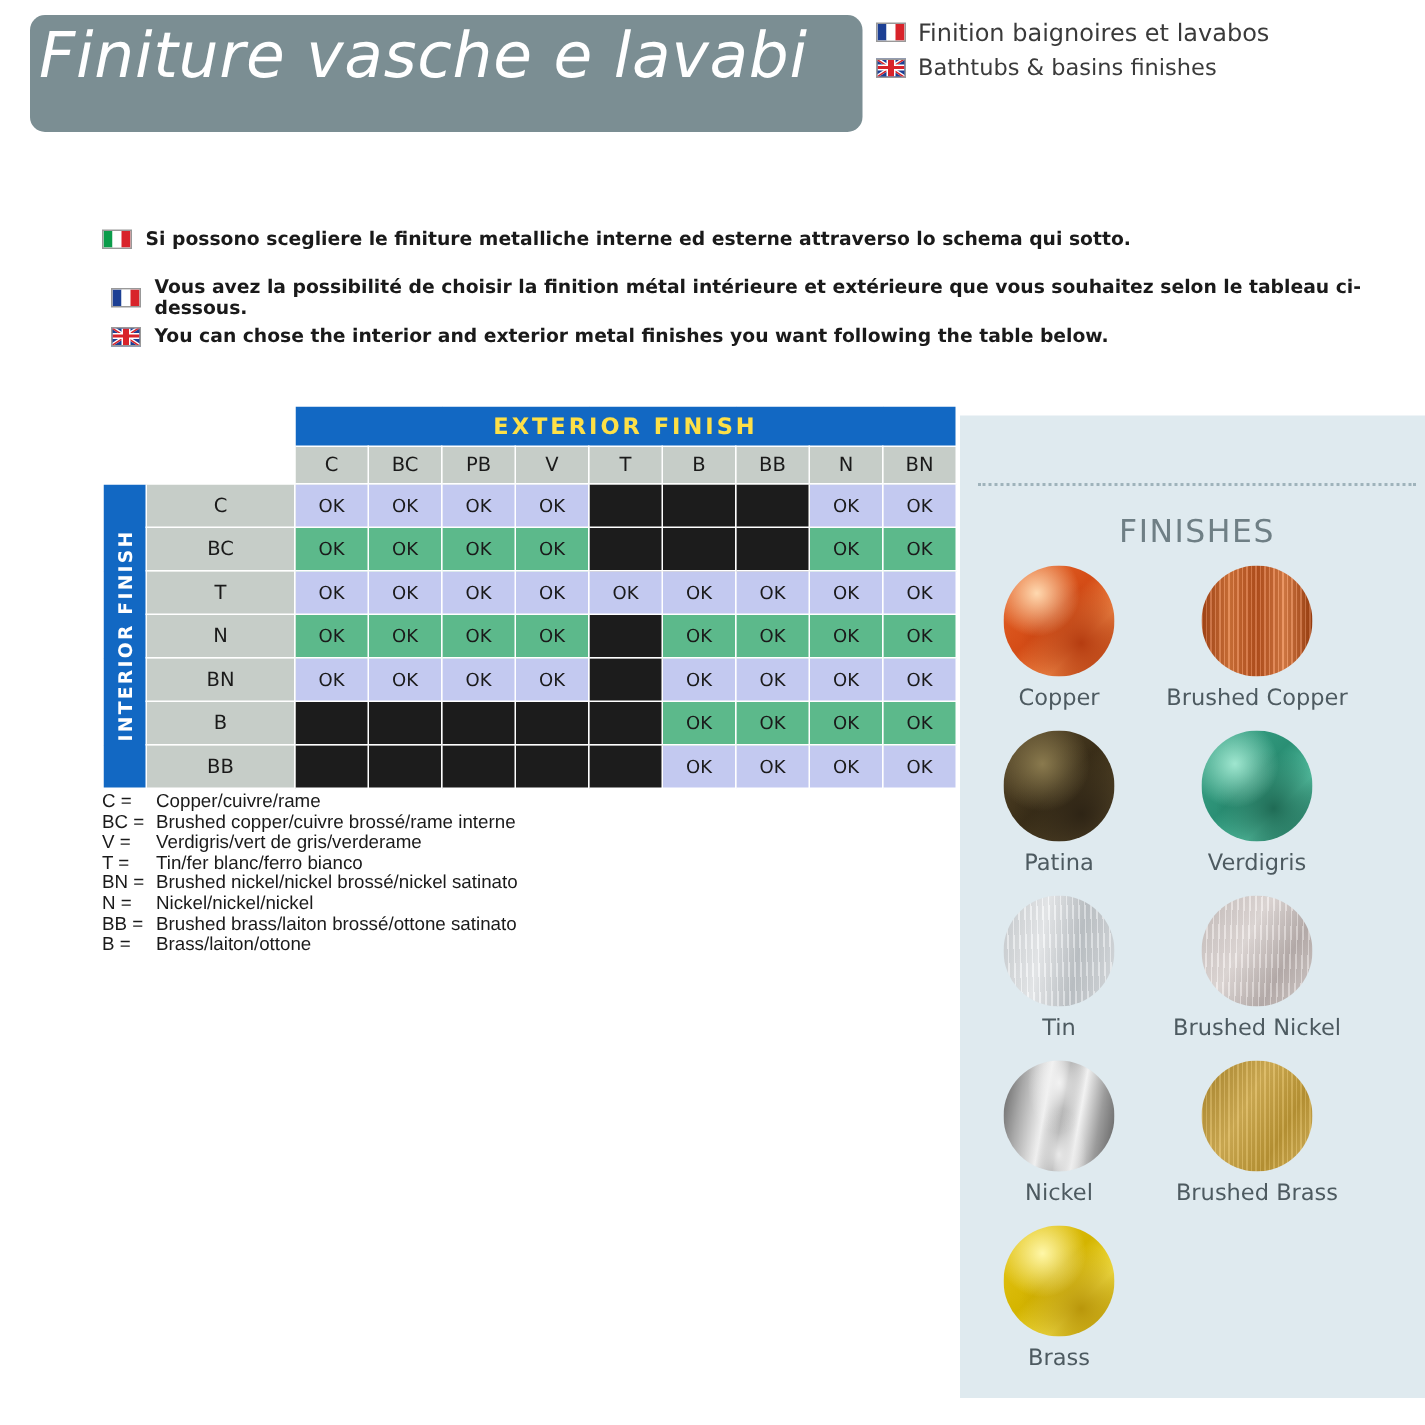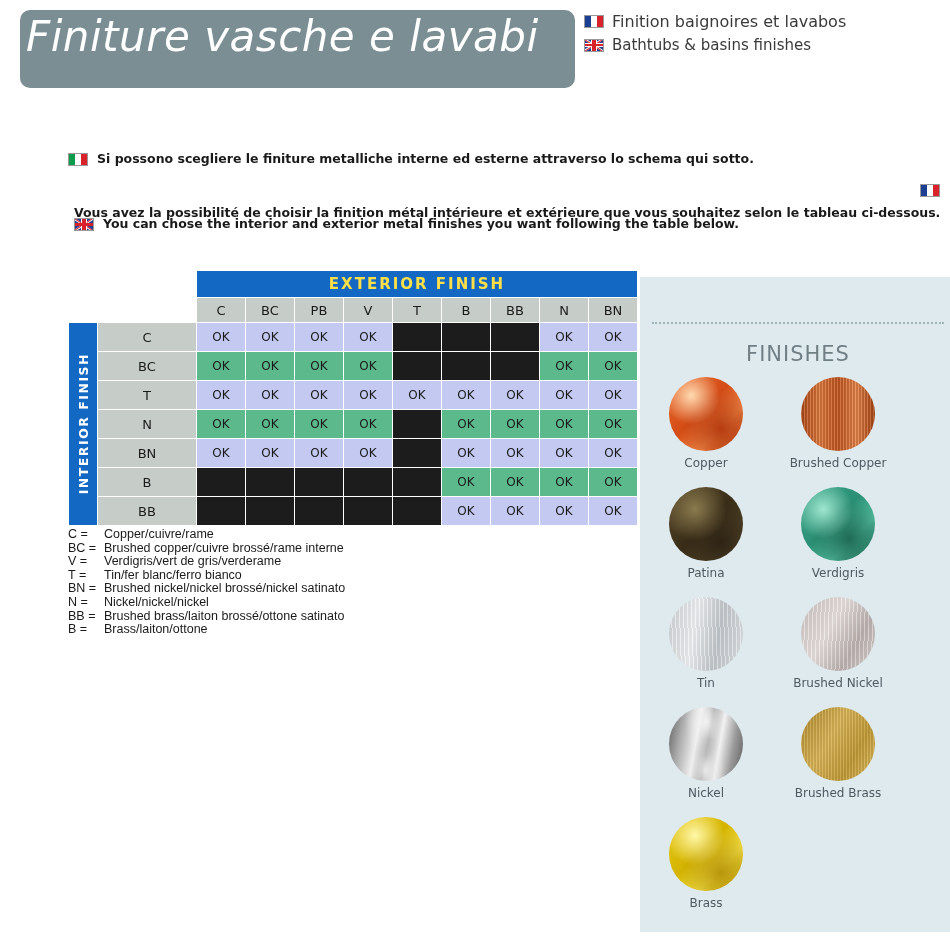--- a/index.html
+++ b/index.html
@@ -91,25 +91,25 @@
   .flag-uk .uj-diag-r2 { position:absolute; left: -20%; top: 47%; width: 140%; height: 10%; background: #d8232a; transform: rotate(-33deg); }
   .flag-uk .uj-cross-w-h { position:absolute; left:0; right:0; top: 33%; height: 34%; background: #fff; }
   .flag-uk .uj-cross-w-v { position:absolute; top:0; bottom:0; left: 33%; width: 34%; background: #fff; }
   .flag-uk .uj-cross-r-h { position:absolute; left:0; right:0; top: 40%; height: 20%; background: #d8232a; }
   .flag-uk .uj-cross-r-v { position:absolute; top:0; bottom:0; left: 40%; width: 20%; background: #d8232a; }
 
   
   .note {
     position: absolute;
     display: flex;
-    align-items: flex-end;
+    align-items: center;
     gap: 9px;
   }
   #note-it { left: 68px; top: 152px; }
-  #note-fr { left: 74px; top: 184px; flex-direction: column; }
+  #note-fr { left: 74px; top: 184px; }
   #note-en { left: 74px; top: 217px; }
   .note-text {
     font-size: 12.5px;
     color: #1a1a1a;
     font-family: "DejaVu Sans", sans-serif;
     line-height: 14px;
   }
   .note-text.bold { font-weight: bold; }
 
   
@@ -226,21 +226,21 @@
     align-items: center;
   }
   .swatch-disc {
     width: 74px;
     height: 74px;
     border-radius: 50%;
     margin-bottom: 5px;
   }
   .swatch-label {
     font-family: "DejaVu Sans", sans-serif;
-    font-size: 12px;
+    font-size: 15px;
     color: #4d5a60;
     text-align: center;
   }
 
   .sw-copper {
     background:
       radial-gradient(circle at 30% 25%, #ffd9b0 0%, rgba(255,217,176,0) 38%),
       radial-gradient(circle at 70% 70%, #b53c10 0%, rgba(181,60,16,0) 55%),
       linear-gradient(135deg, #e8672a 0%, #d44c16 45%, #f08a4a 70%, #b8400f 100%);
   }

